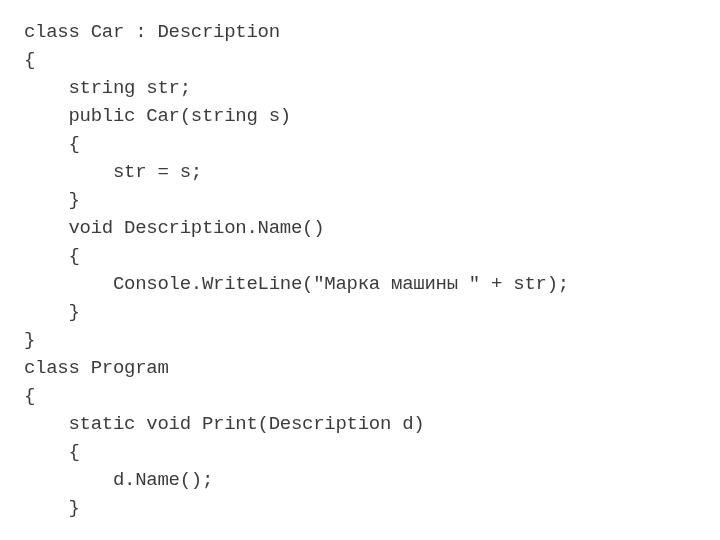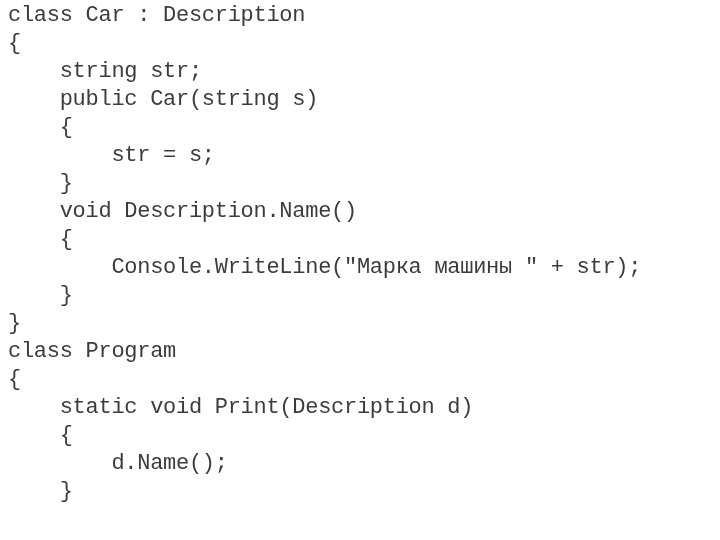--- a/index.html
+++ b/index.html
@@ -16,25 +16,25 @@
   #slide {
     position: relative;
     width: 720px;
     height: 540px;
     background: #ffffff;
   }
   #code-listing {
     position: absolute;
     left: 8px;
     top: 2px;
-    margin: 0;
+    margin: 16px;
     padding: 0;
     color: #3c3c3c;
     font-family: "Liberation Mono", "DejaVu Sans Mono", monospace;
-    font-size: 22px;
+    font-size: 19px;
     line-height: 28px;
     letter-spacing: -0.28px;
     white-space: pre;
     -webkit-font-smoothing: antialiased;
   }
   .code-line {
     display: block;
     height: 28px;
     line-height: 28px;
     white-space: pre;

